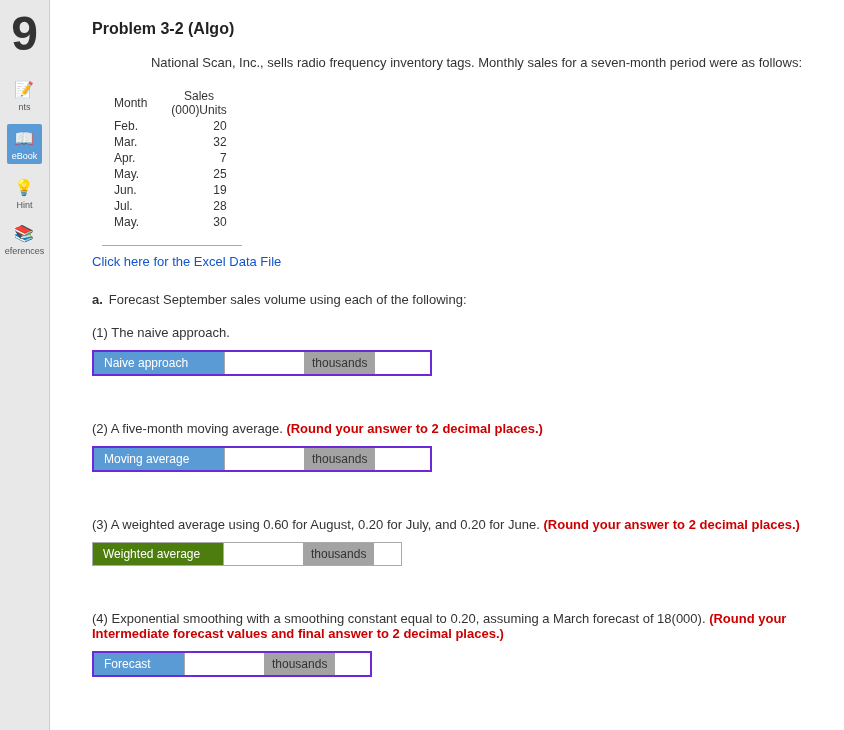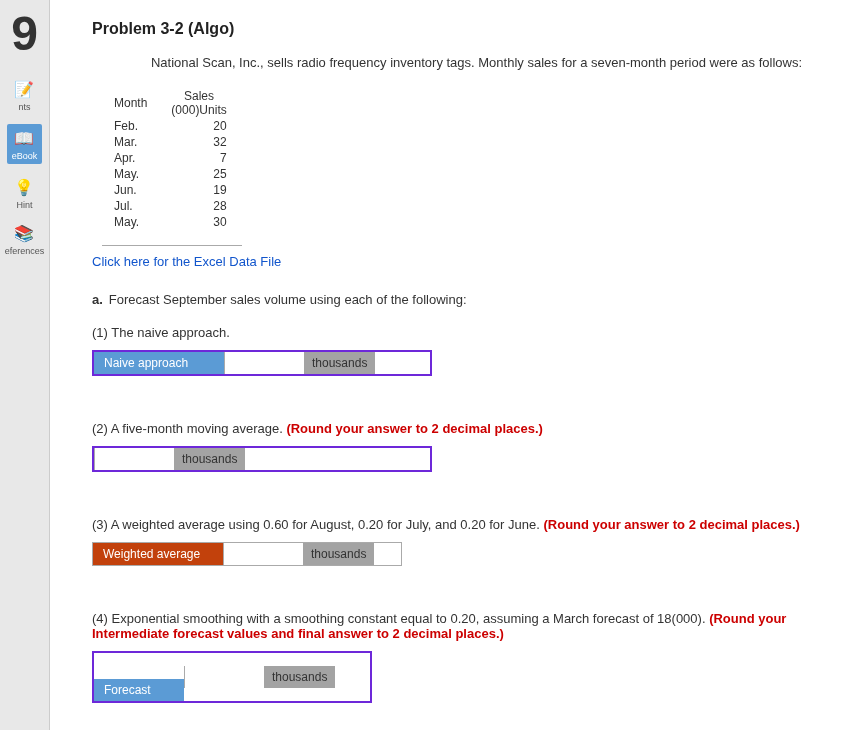--- a/index.html
+++ b/index.html
@@ -180,21 +180,21 @@
     
     .input-row-weighted {
       display: flex;
       align-items: center;
       margin-bottom: 25px;
       border: 1px solid #aaa;
       width: 310px;
     }
 
     .input-label-weighted {
-      background: #c2410c;
+      background: #4d7c0f;
       color: white;
       font-size: 12px;
       padding: 4px 10px;
       min-width: 130px;
       text-align: left;
     }
 
     .emphasis {
       font-weight: bold;
       color: #cc0000;
@@ -317,20 +317,21 @@
 
   
   <div class="sub-section">
     <span>(2)</span>
     <span> </span>
     <span>A five-month moving average.</span>
     <span class="emphasis">(Round your answer to 2 decimal places.)</span>
   </div>
 
   <div class="input-row">
+    <div class="input-label">Moving average</div>
     <input class="input-field" type="text" style="">
     <span class="input-unit">thousands</span>
   </div>
 
   <div class="spacer"></div>
 
   
   <div class="sub-section">
     <span>(3)</span>
     <span> </span>
@@ -348,18 +349,18 @@
 
   
   <div class="sub-section">
     <span>(4)</span>
     <span> </span>
     <span>Exponential smoothing with a smoothing constant equal to 0.20, assuming a March forecast of 18(000).</span>
     <span class="emphasis-intermediate">(Round your Intermediate forecast values and final answer to 2 decimal places.)</span>
   </div>
 
   <div class="input-row" style="width:280px;">
-    <div class="input-label" style="min-width:90px;margin-top:26px;">Forecast</div>
+    <div class="input-label" style="min-width:90px;">Forecast</div>
     <input class="input-field" type="text" style="">
     <span class="input-unit">thousands</span>
   </div>
 
 </div>
 
 </body></html>

